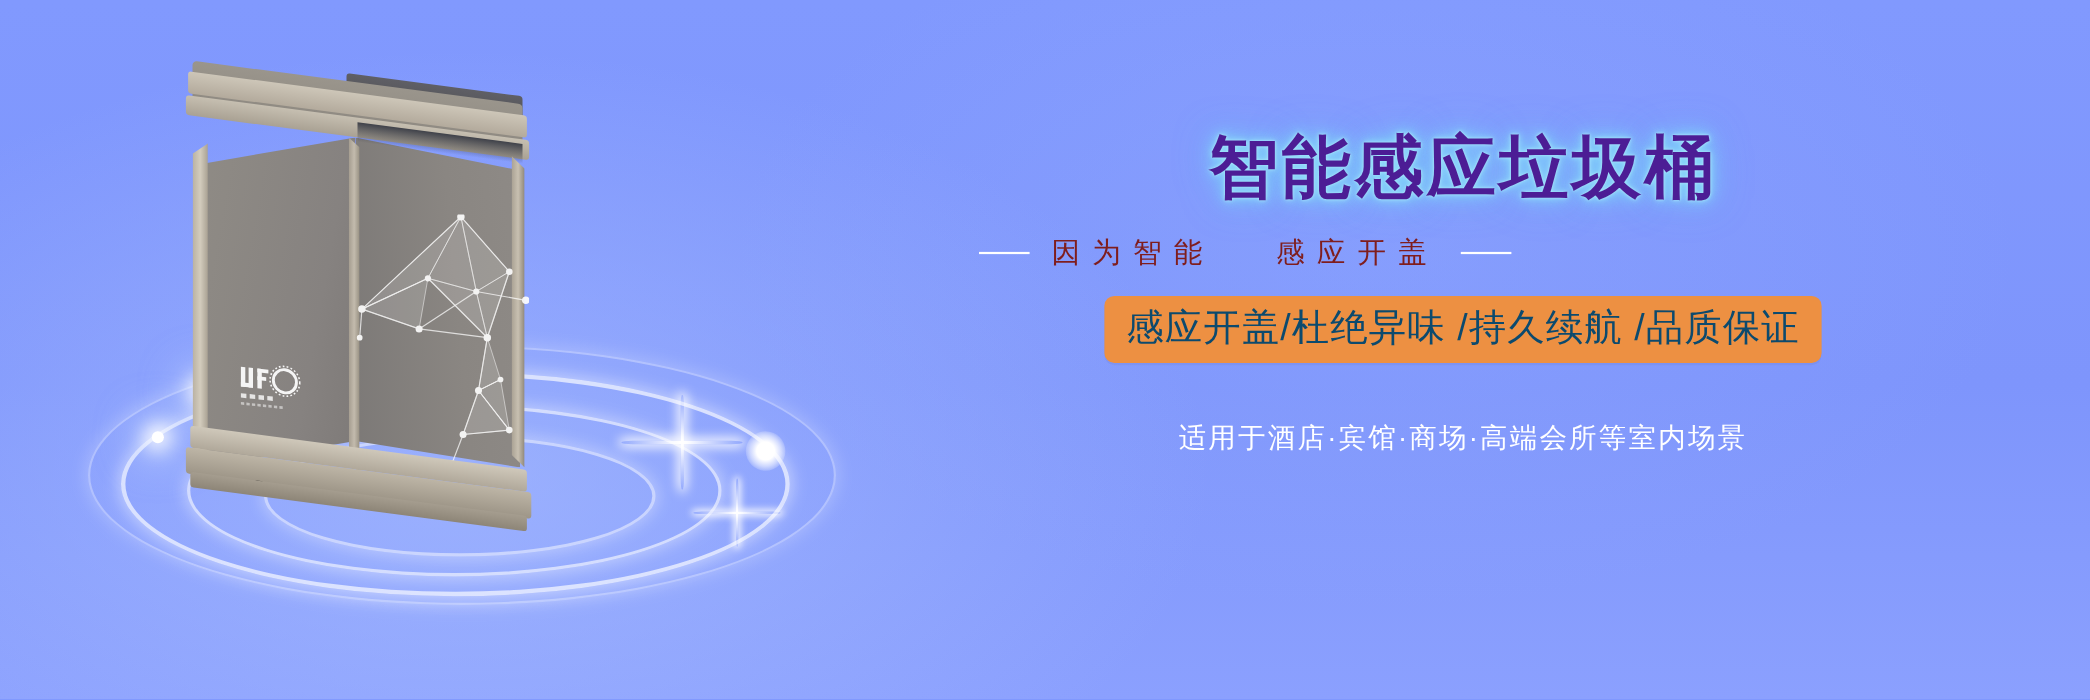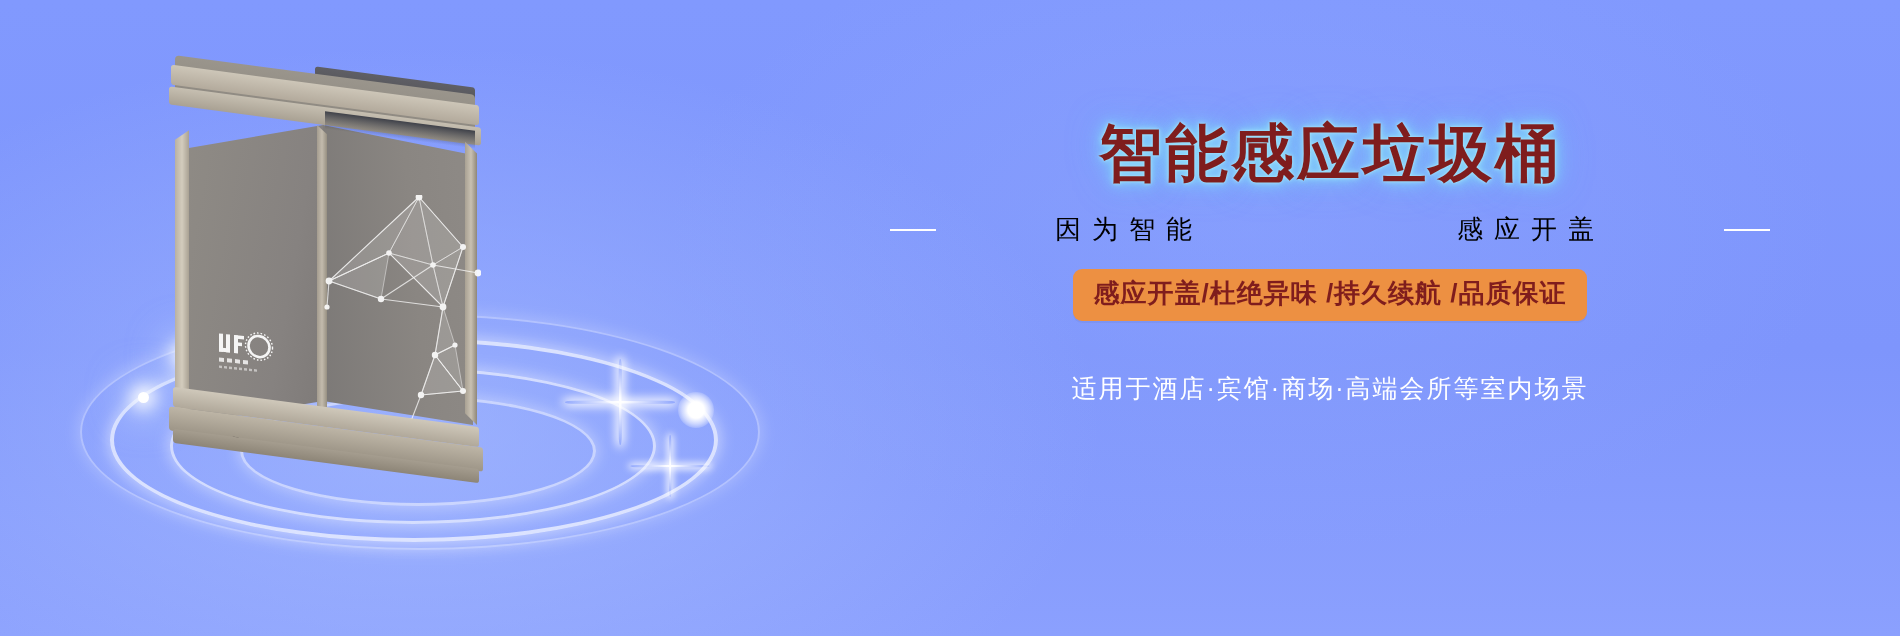--- a/index.html
+++ b/index.html
@@ -138,42 +138,42 @@
   .mesh{position:absolute;left:158px;top:140px;width:158px;height:236px;opacity:.9;}
 
   
   .ufo-logo{position:absolute;left:52px;top:276px;width:72px;height:48px;transform:skewY(6deg);opacity:.92;}
 
   
   .copy{position:absolute;left:890px;top:120px;width:880px;}
 
   .headline{
     margin:0;font-size:63px;line-height:1.05;font-weight:bold;
-    color:#7f1d1d;letter-spacing:3px;text-align:center;
+    color:#4c1d95;letter-spacing:3px;text-align:center;
     text-shadow:
       0 0 2px #a9e6fb,0 0 5px #9ee0fb,0 0 11px #86d6f8,
       0 0 20px rgba(120,210,250,.85),0 0 34px rgba(110,200,250,.55);
   }
   .subline{
     margin:26px 0 0 0;text-align:center;
-    font-size:26px;color:#000000;letter-spacing:11px;
-    display:flex;align-items:center;justify-content:space-between;gap:20px;
+    font-size:26px;color:#7f1d1d;letter-spacing:11px;
+    display:flex;align-items:center;justify-content:flex-start;gap:20px;
     white-space:nowrap;
   }
   .dash{display:inline-block;width:46px;height:2px;background:#ffffff;flex:none;}
   .subline .words{display:inline-block;}
   .subline .gap{display:inline-block;width:16px;}
 
   .feature-bar{
     margin:22px auto 0 auto;background:#ed9042;border-radius:9px;
     padding:10px 20px 12px 20px;width:fit-content;
     box-shadow:0 2px 0 rgba(0,0,0,.04);
   }
   .feature-bar span{
-    display:block;color:#7f1d1d;font-size:26px;font-weight:bold;
+    display:block;color:#0c4a6e;font-size:34px;font-weight:normal;
     letter-spacing:1px;line-height:1.15;white-space:nowrap;
   }
   .scene-line{
     margin:51px 0 0 0;text-align:center;color:#ffffff;
     font-size:25px;letter-spacing:2px;white-space:nowrap;
   }
 </style>
 </head>
 <body>
 

